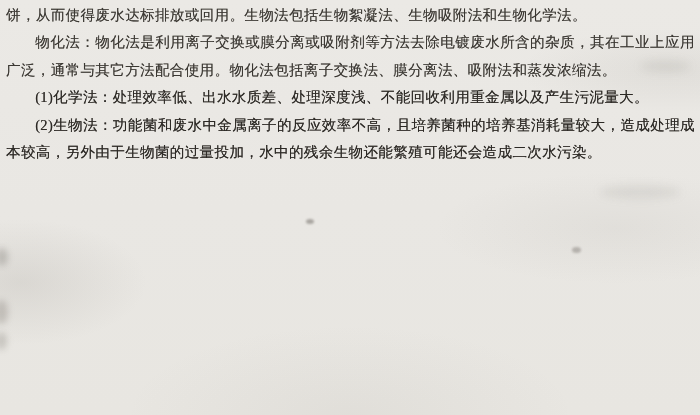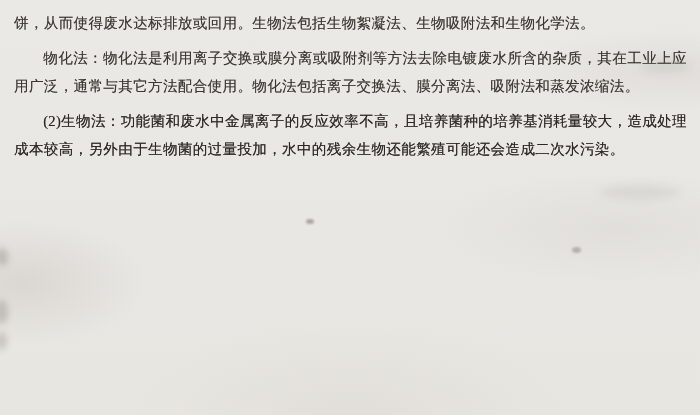--- a/index.html
+++ b/index.html
@@ -22,21 +22,21 @@
     font-family: "Liberation Serif", "DejaVu Serif", serif;
     color: #37342f;
   }
   .content {
     position: absolute;
     top: 2px;
     left: 6px;
     right: 5px;
   }
   .content p {
-    margin: 8px;
+    margin: 0;
     font-size: 14.6px;
     line-height: 27.4px;
     letter-spacing: 0.3px;
     text-align: justify;
     text-indent: 2em;
     color: #3a3732;
     text-shadow: 0 0 0.3px rgba(58,55,50,0.55);
   }
   .content p.no-indent {
     text-indent: 0;
@@ -60,20 +60,21 @@
   .artifact.a6 { left: 640px; top: 60px; width: 50px; height: 12px; background: rgba(125,120,112,0.12); filter: blur(4px); }
   .artifact.a7 { left: 600px; top: 185px; width: 80px; height: 14px; background: rgba(125,120,112,0.12); filter: blur(4px); }
 </style>
 </head>
 <body>
 
 <div class="page">
   <div class="content">
     <p class="no-indent">饼，从而使得废水达标排放或回用。生物法包括生物絮凝法、生物吸附法和生物化学法。</p>
     <p>物化法：物化法是利用离子交换或膜分离或吸附剂等方法去除电镀废水所含的杂质，其在工业上应用广泛，通常与其它方法配合使用。物化法包括离子交换法、膜分离法、吸附法和蒸发浓缩法。</p>
+    <p class="darker">(1)化学法：处理效率低、出水水质差、处理深度浅、不能回收利用重金属以及产生污泥量大。</p>
     <p class="darker">(2)生物法：功能菌和废水中金属离子的反应效率不高，且培养菌种的培养基消耗量较大，造成处理成本较高，另外由于生物菌的过量投加，水中的残余生物还能繁殖可能还会造成二次水污染。</p>
   </div>
 
   <div class="artifact a1"></div>
   <div class="artifact a2"></div>
   <div class="artifact a3"></div>
   <div class="artifact a4"></div>
   <div class="artifact a5"></div>
   <div class="artifact a6"></div>
   <div class="artifact a7"></div>

